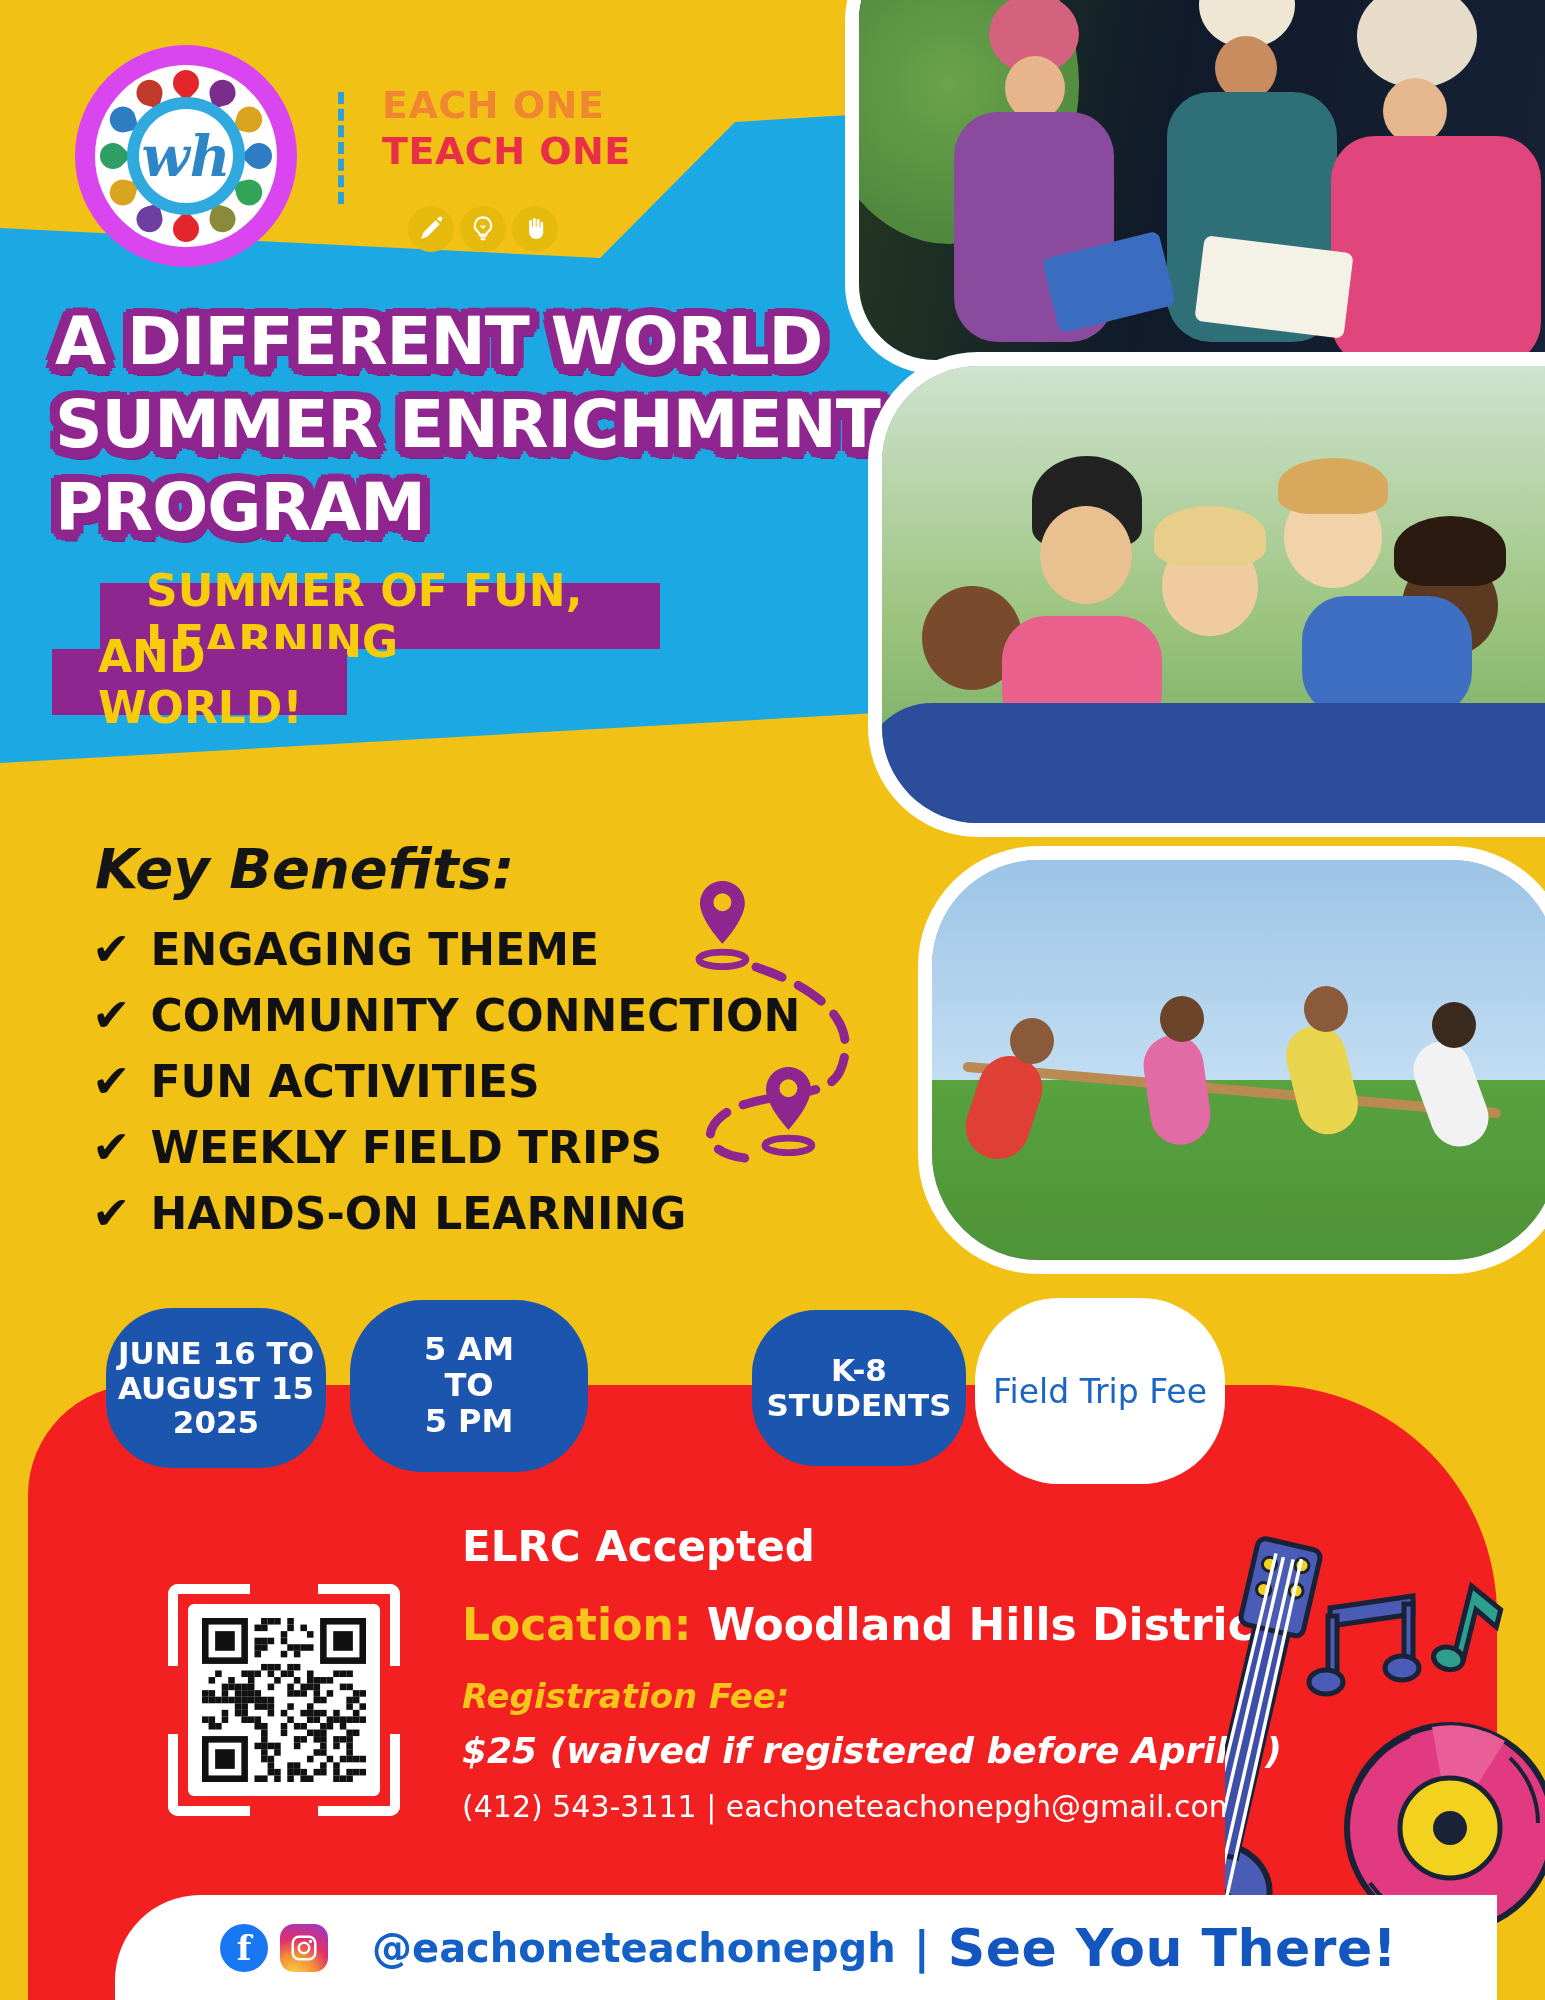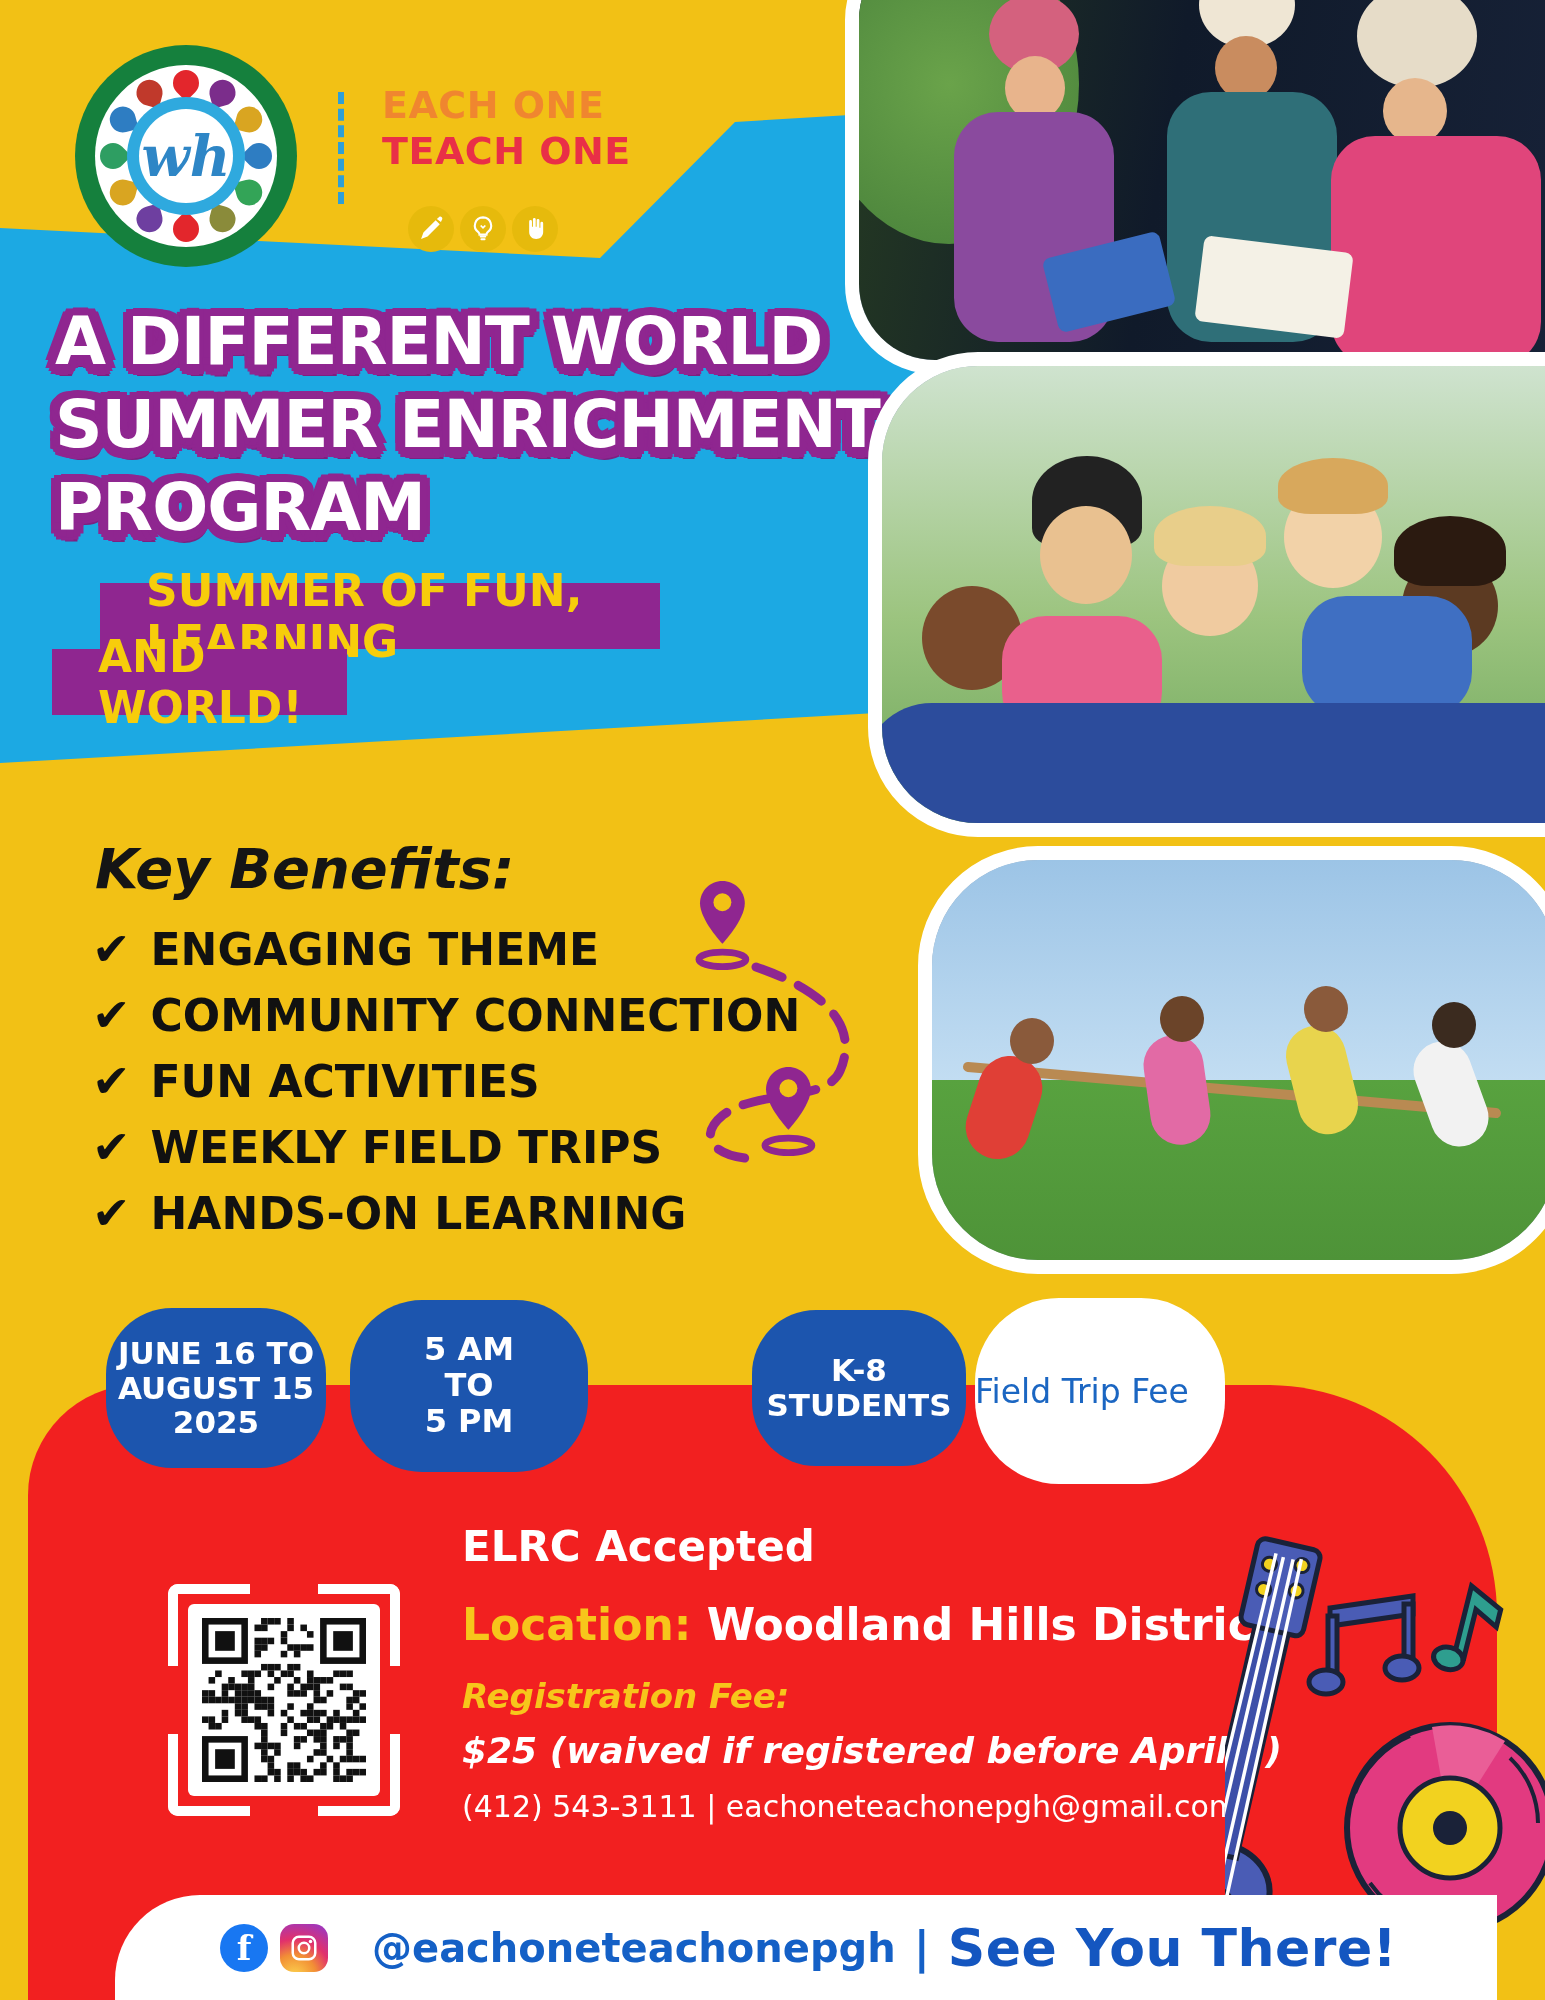--- a/index.html
+++ b/index.html
@@ -5,21 +5,21 @@
   html,body{margin:0;padding:0;background:#777;}
   .poster{position:relative;width:1545px;height:2000px;overflow:hidden;
     background:#F2C115;font-family:"DejaVu Sans","Liberation Sans",sans-serif;}
   .abs{position:absolute;}
 
   
   .blue-band{left:0;top:0;width:1000px;height:800px;background:#1CA9E3;
     clip-path:polygon(0 228px,600px 258px,735px 122px,1000px 106px,1000px 706px,0 763px);}
 
   
-  .logo{left:75px;top:45px;width:222px;height:222px;border-radius:50%;background:#15803d;}
+  .logo{left:75px;top:45px;width:222px;height:222px;border-radius:50%;background:#d946ef;}
   .logo-ring{position:absolute;left:50%;top:50%;width:182px;height:182px;margin:-91px 0 0 -91px;
     border-radius:50%;background:#fff;}
   .logo-ring i{position:absolute;left:50%;top:50%;width:26px;height:26px;margin:-13px 0 0 -13px;
     border-radius:50% 50% 0 50%;}
   .logo-core{position:absolute;left:50%;top:50%;width:118px;height:118px;margin:-59px 0 0 -59px;
     border-radius:50%;background:#2FA9DE;}
   .logo-center{position:absolute;left:50%;top:50%;width:94px;height:94px;margin:-47px 0 0 -47px;
     border-radius:50%;background:#fff;display:flex;align-items:center;justify-content:center;}
   .logo-wh{font-family:"DejaVu Serif","Liberation Serif",serif;font-style:italic;font-weight:bold;
     font-size:56px;color:#2E86C6;line-height:1;}
@@ -79,21 +79,21 @@
   .rope{position:absolute;left:30px;top:225px;width:540px;height:10px;background:#B98A52;
     transform:rotate(5deg);border-radius:5px;}
 
   
   .pill{background:#1C55AE;color:#fff;font-weight:800;display:flex;flex-direction:column;
     align-items:center;justify-content:center;text-align:center;line-height:1.12;}
   .pill-1{left:106px;top:1308px;width:220px;height:160px;border-radius:66px;font-size:31px;}
   .pill-2{left:350px;top:1300px;width:238px;height:172px;border-radius:72px;font-size:32px;}
   .pill-3{left:752px;top:1310px;width:214px;height:156px;border-radius:64px;font-size:31px;}
   .fee-pill{left:975px;top:1298px;width:250px;height:186px;border-radius:84px;background:#fff;
-    display:flex;flex-direction:column;align-items:flex-start;justify-content:center;}
+    display:flex;flex-direction:column;align-items:center;justify-content:center;}
   .fee-label{color:#1B66C2;font-size:33px;font-weight:500;}
   .fee-amount{color:#1553B5;font-size:64px;font-weight:800;margin-top:2px;}
 
   
   .red-card{left:28px;top:1385px;width:1469px;height:615px;background:#F22020;
     border-radius:110px 230px 0 0;}
   .register-now{left:170px;top:1528px;width:232px;text-align:center;color:#fff;
     font-size:38px;font-weight:800;font-style:italic;}
   .qr-wrap{left:168px;top:1584px;width:232px;height:232px;}
   .corner{position:absolute;width:72px;height:72px;border:0 solid #fff;}

